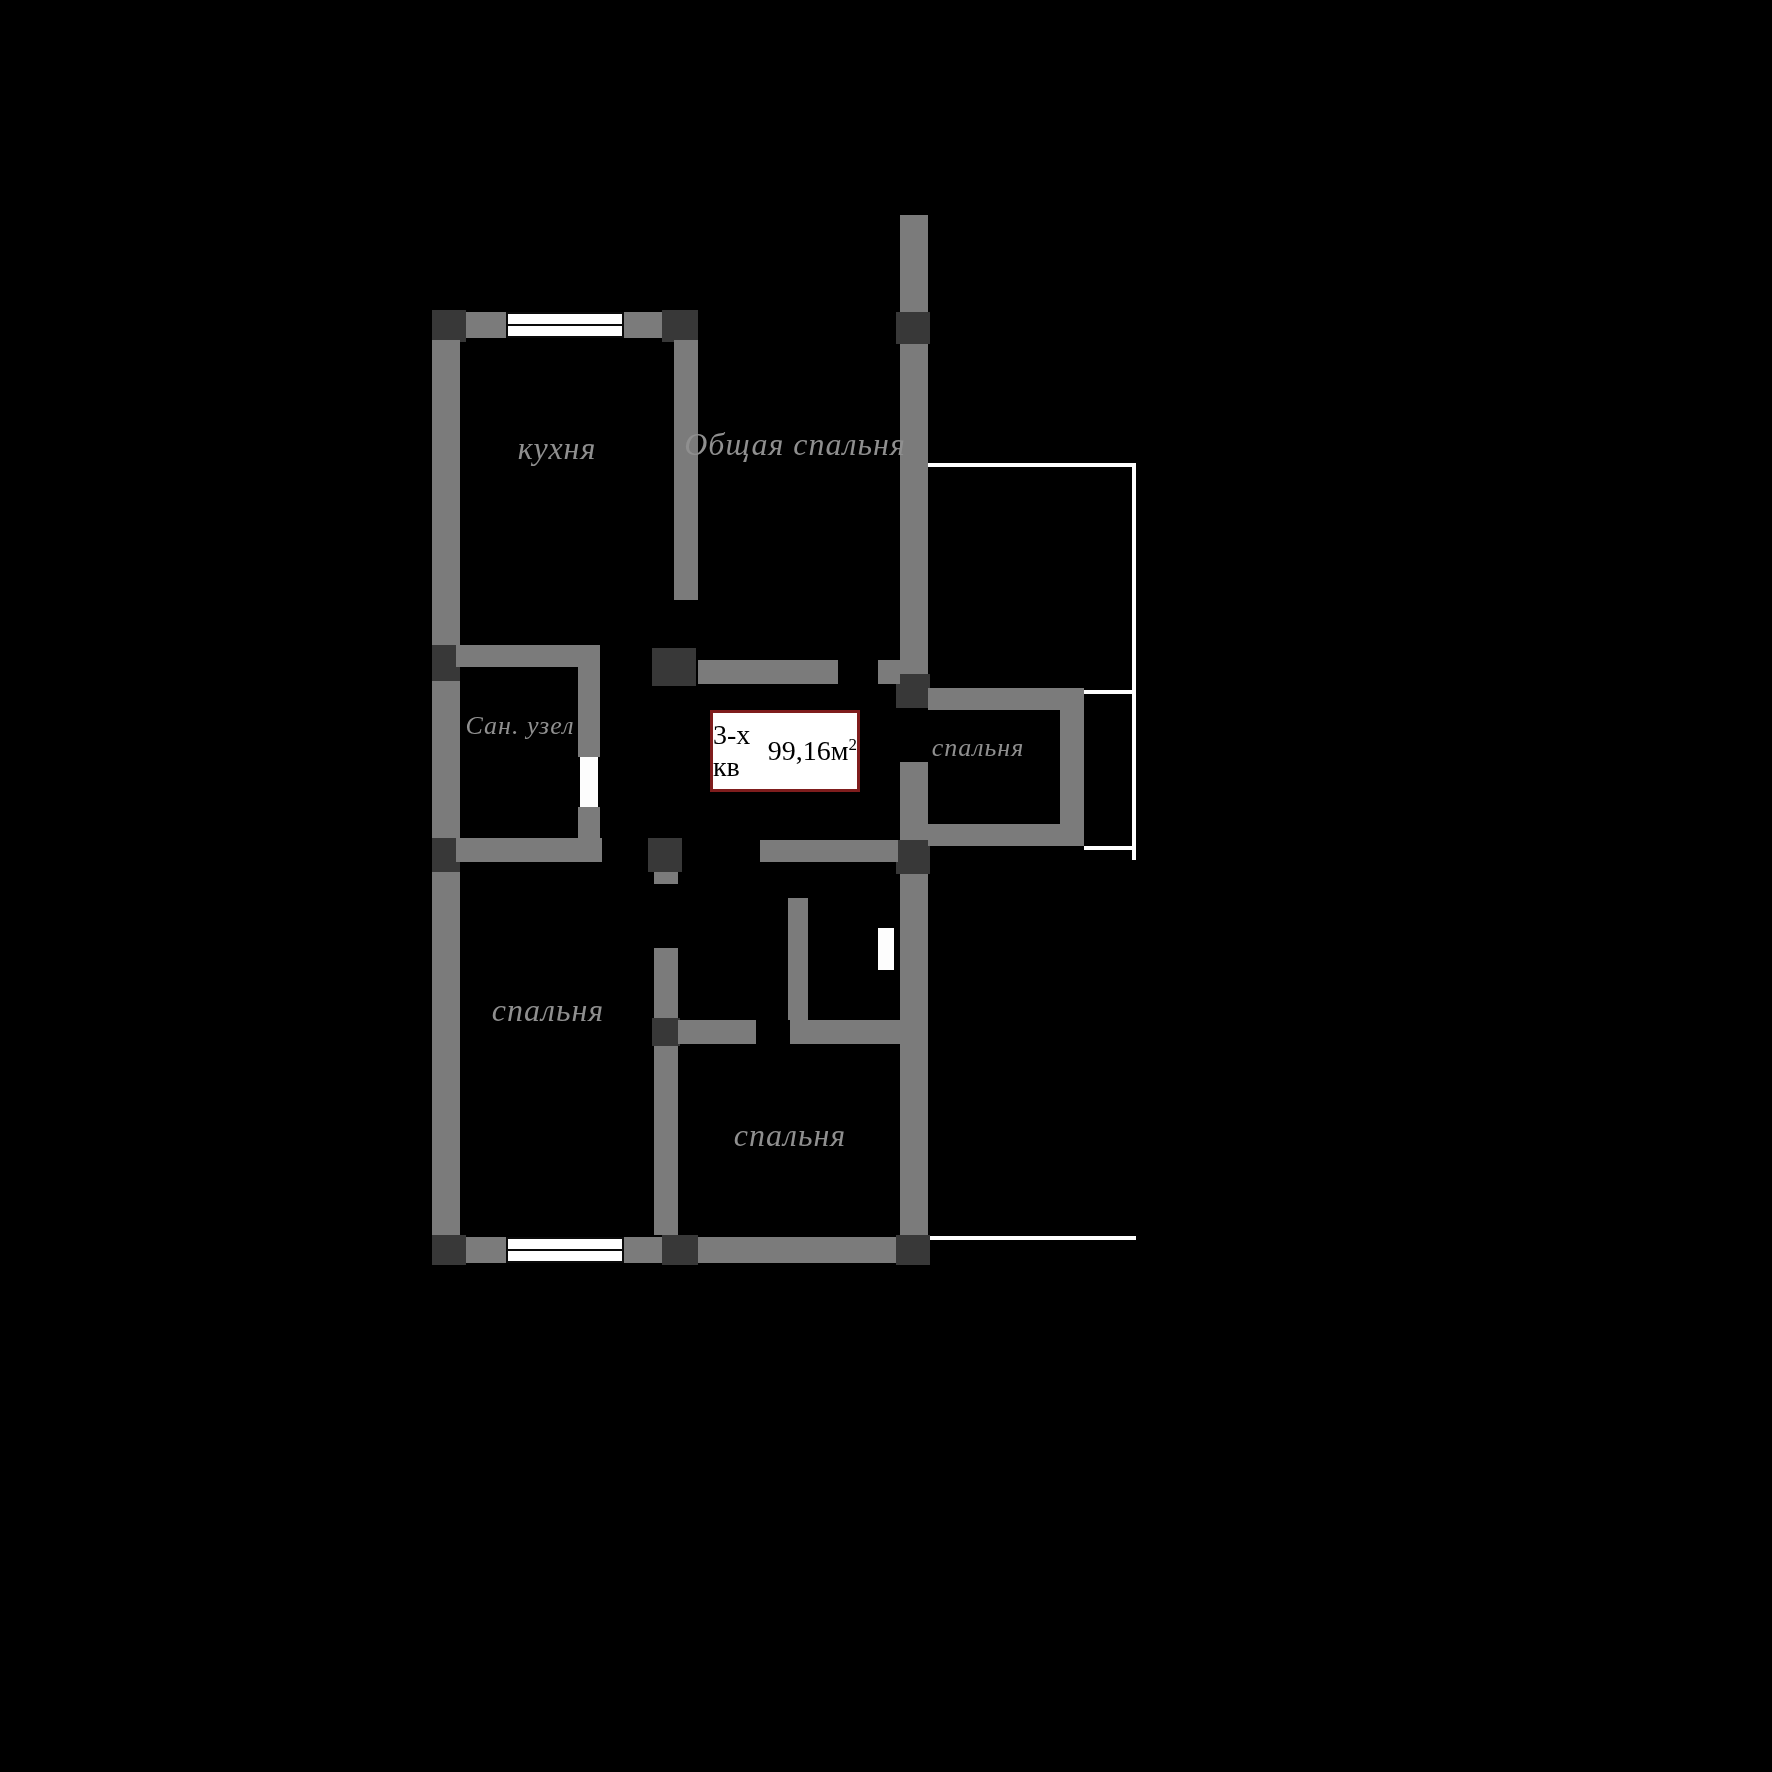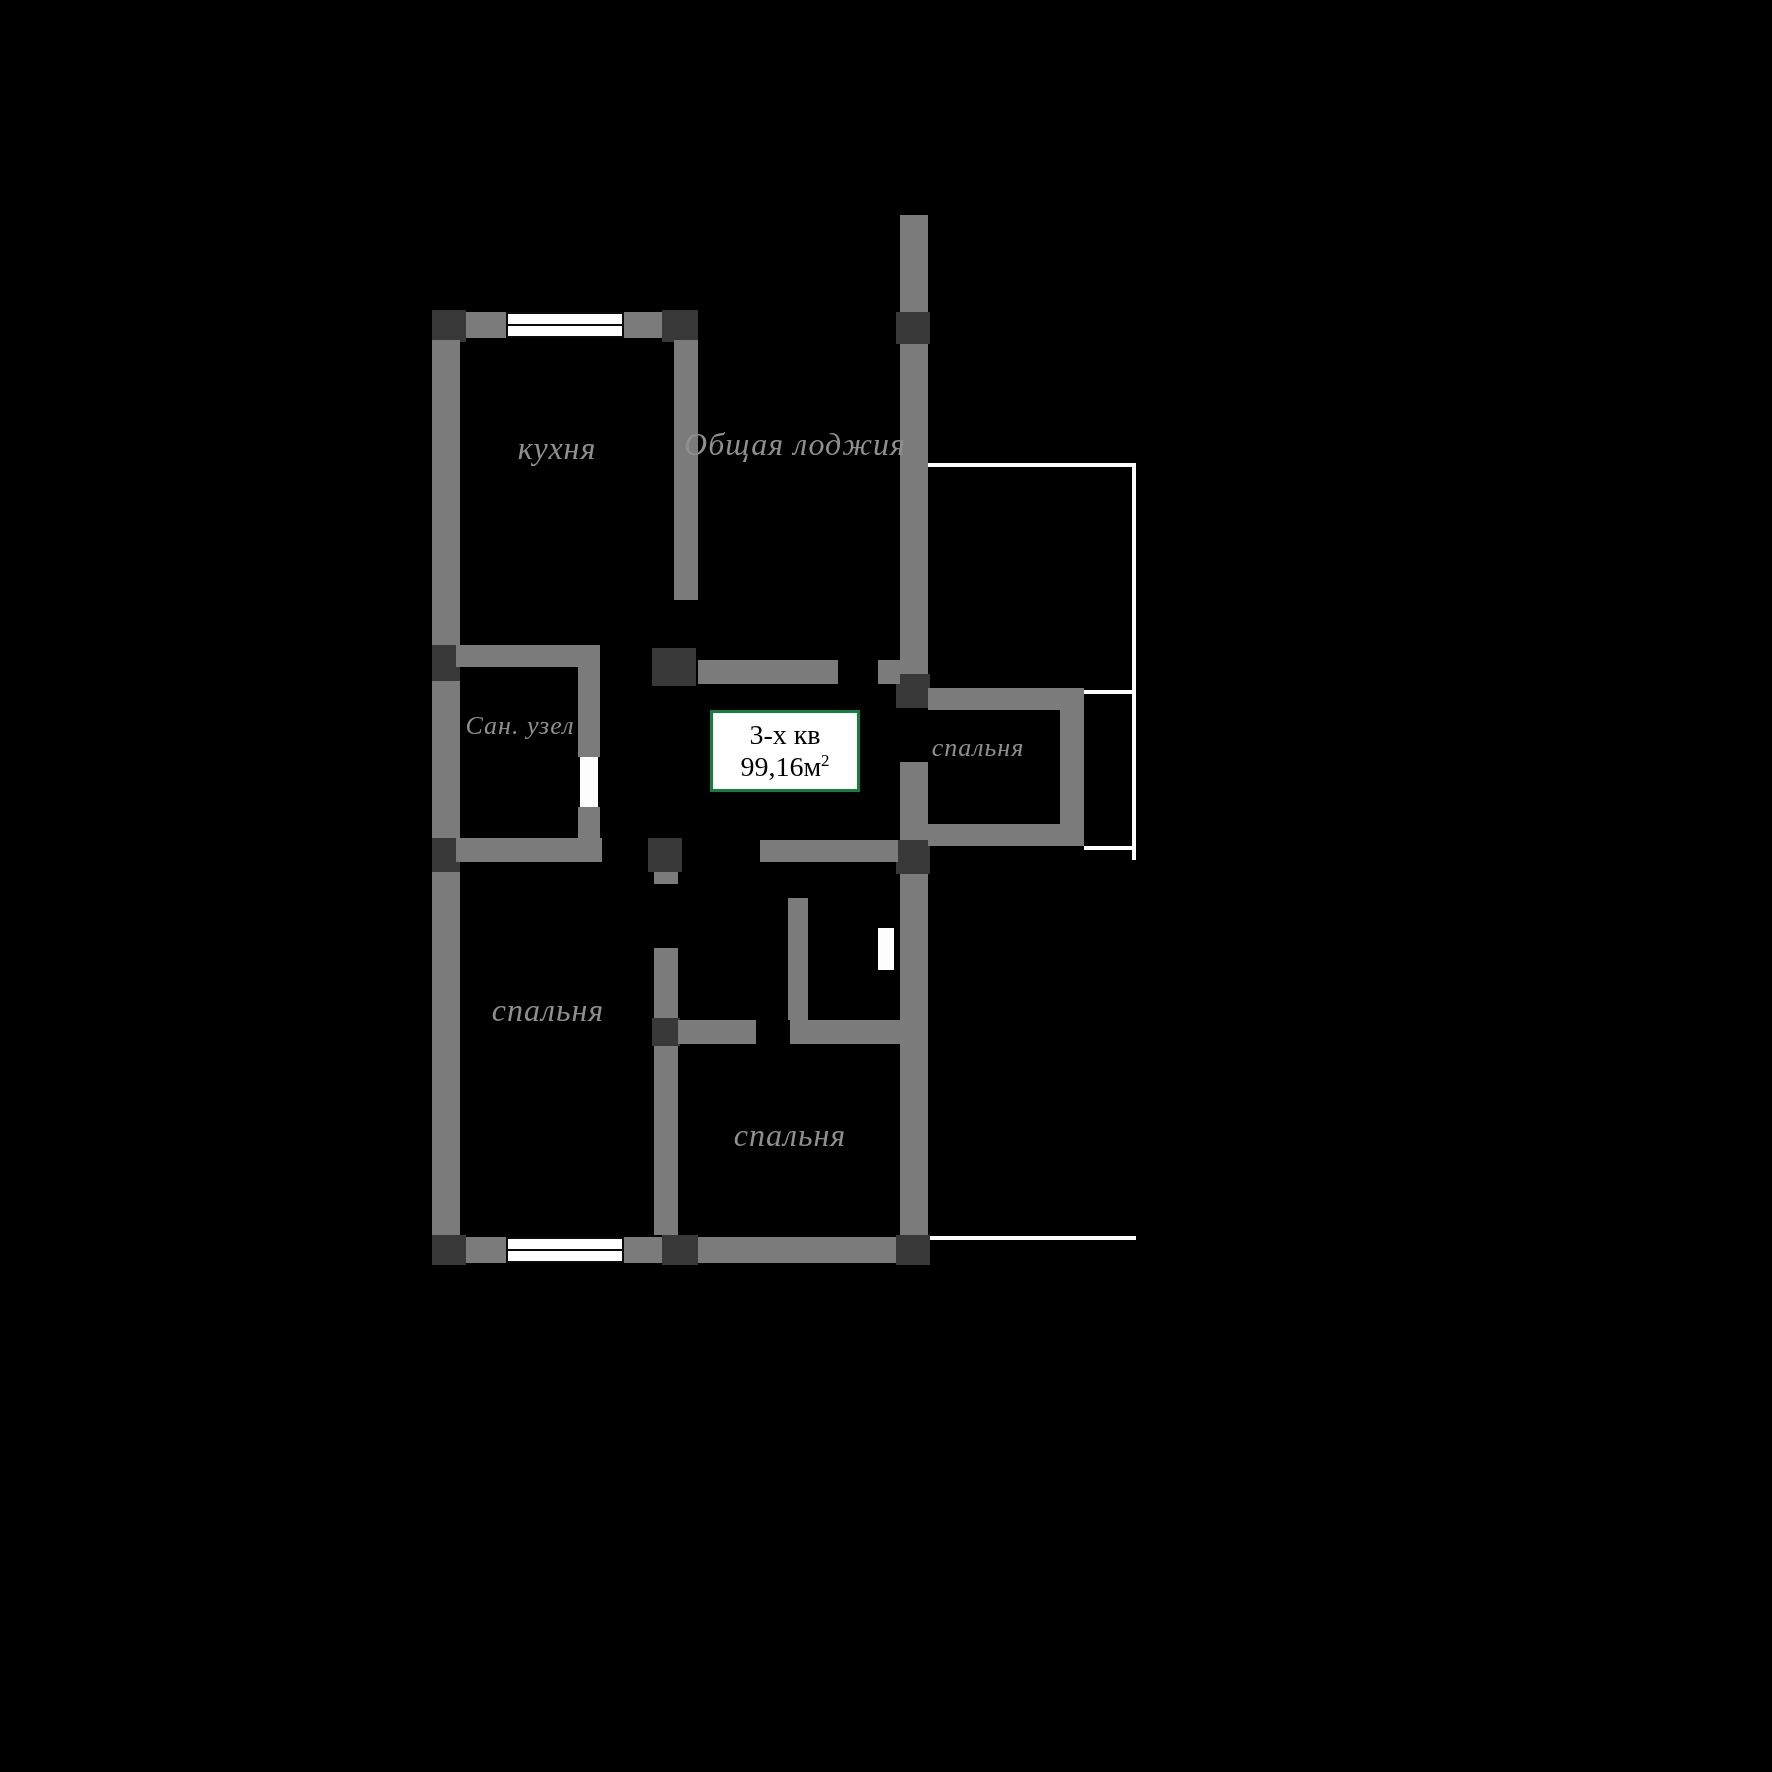--- a/index.html
+++ b/index.html
@@ -26,22 +26,22 @@
     transform:translate(-50%,-50%);
     color:#8f8f8f;
     font-style:italic;
     font-size:32px;
     letter-spacing:1px;
     white-space:nowrap;
     filter:blur(0.6px);
   }
   .info-box{
     position:absolute;left:710px;top:710px;width:150px;height:82px;
-    background:#ffffff;border:3px solid #15803d;box-sizing:border-box;
-    display:flex;flex-direction:column;align-items:center;justify-content:center;
+    background:#ffffff;border:3px solid #7f1d1d;box-sizing:border-box;
+    display:flex;align-items:center;justify-content:center;
     color:#000;line-height:1.15;
   }
   .info-line{font-size:28px;}
   .info-line sup{font-size:17px;}
 </style>
 </head>
 <body>
 
 <div id="stage">
 
@@ -106,21 +106,21 @@
 
   <div class="wall" style="left:760px;top:840px;width:138px;height:22px;"></div>
   <div class="wall" style="left:788px;top:898px;width:20px;height:122px;"></div>
   <div class="wline" style="left:878px;top:928px;width:16px;height:42px;"></div>
 
   <div class="corner" style="left:652px;top:1018px;width:28px;height:28px;"></div>
   <div class="wall" style="left:678px;top:1020px;width:78px;height:24px;"></div>
   <div class="wall" style="left:790px;top:1020px;width:110px;height:24px;"></div>
 
   <div class="room-label" style="left:557px;top:448px;">кухня</div>
-  <div class="room-label" style="left:795px;top:444px;">Общая лоджия</div>
+  <div class="room-label" style="left:795px;top:444px;">Общая спальня</div>
   <div class="room-label" style="left:520px;top:726px;font-size:26px;text-align:center;">Сан. узел</div>
   <div class="room-label" style="left:978px;top:748px;font-size:26px;">спальня</div>
   <div class="room-label" style="left:548px;top:1010px;">спальня</div>
   <div class="room-label" style="left:790px;top:1135px;">спальня</div>
 
   <div class="info-box">
     <div class="info-line">3-х кв</div>
     <div class="info-line">
       <span>99,16м</span><sup>2</sup>
     </div>

